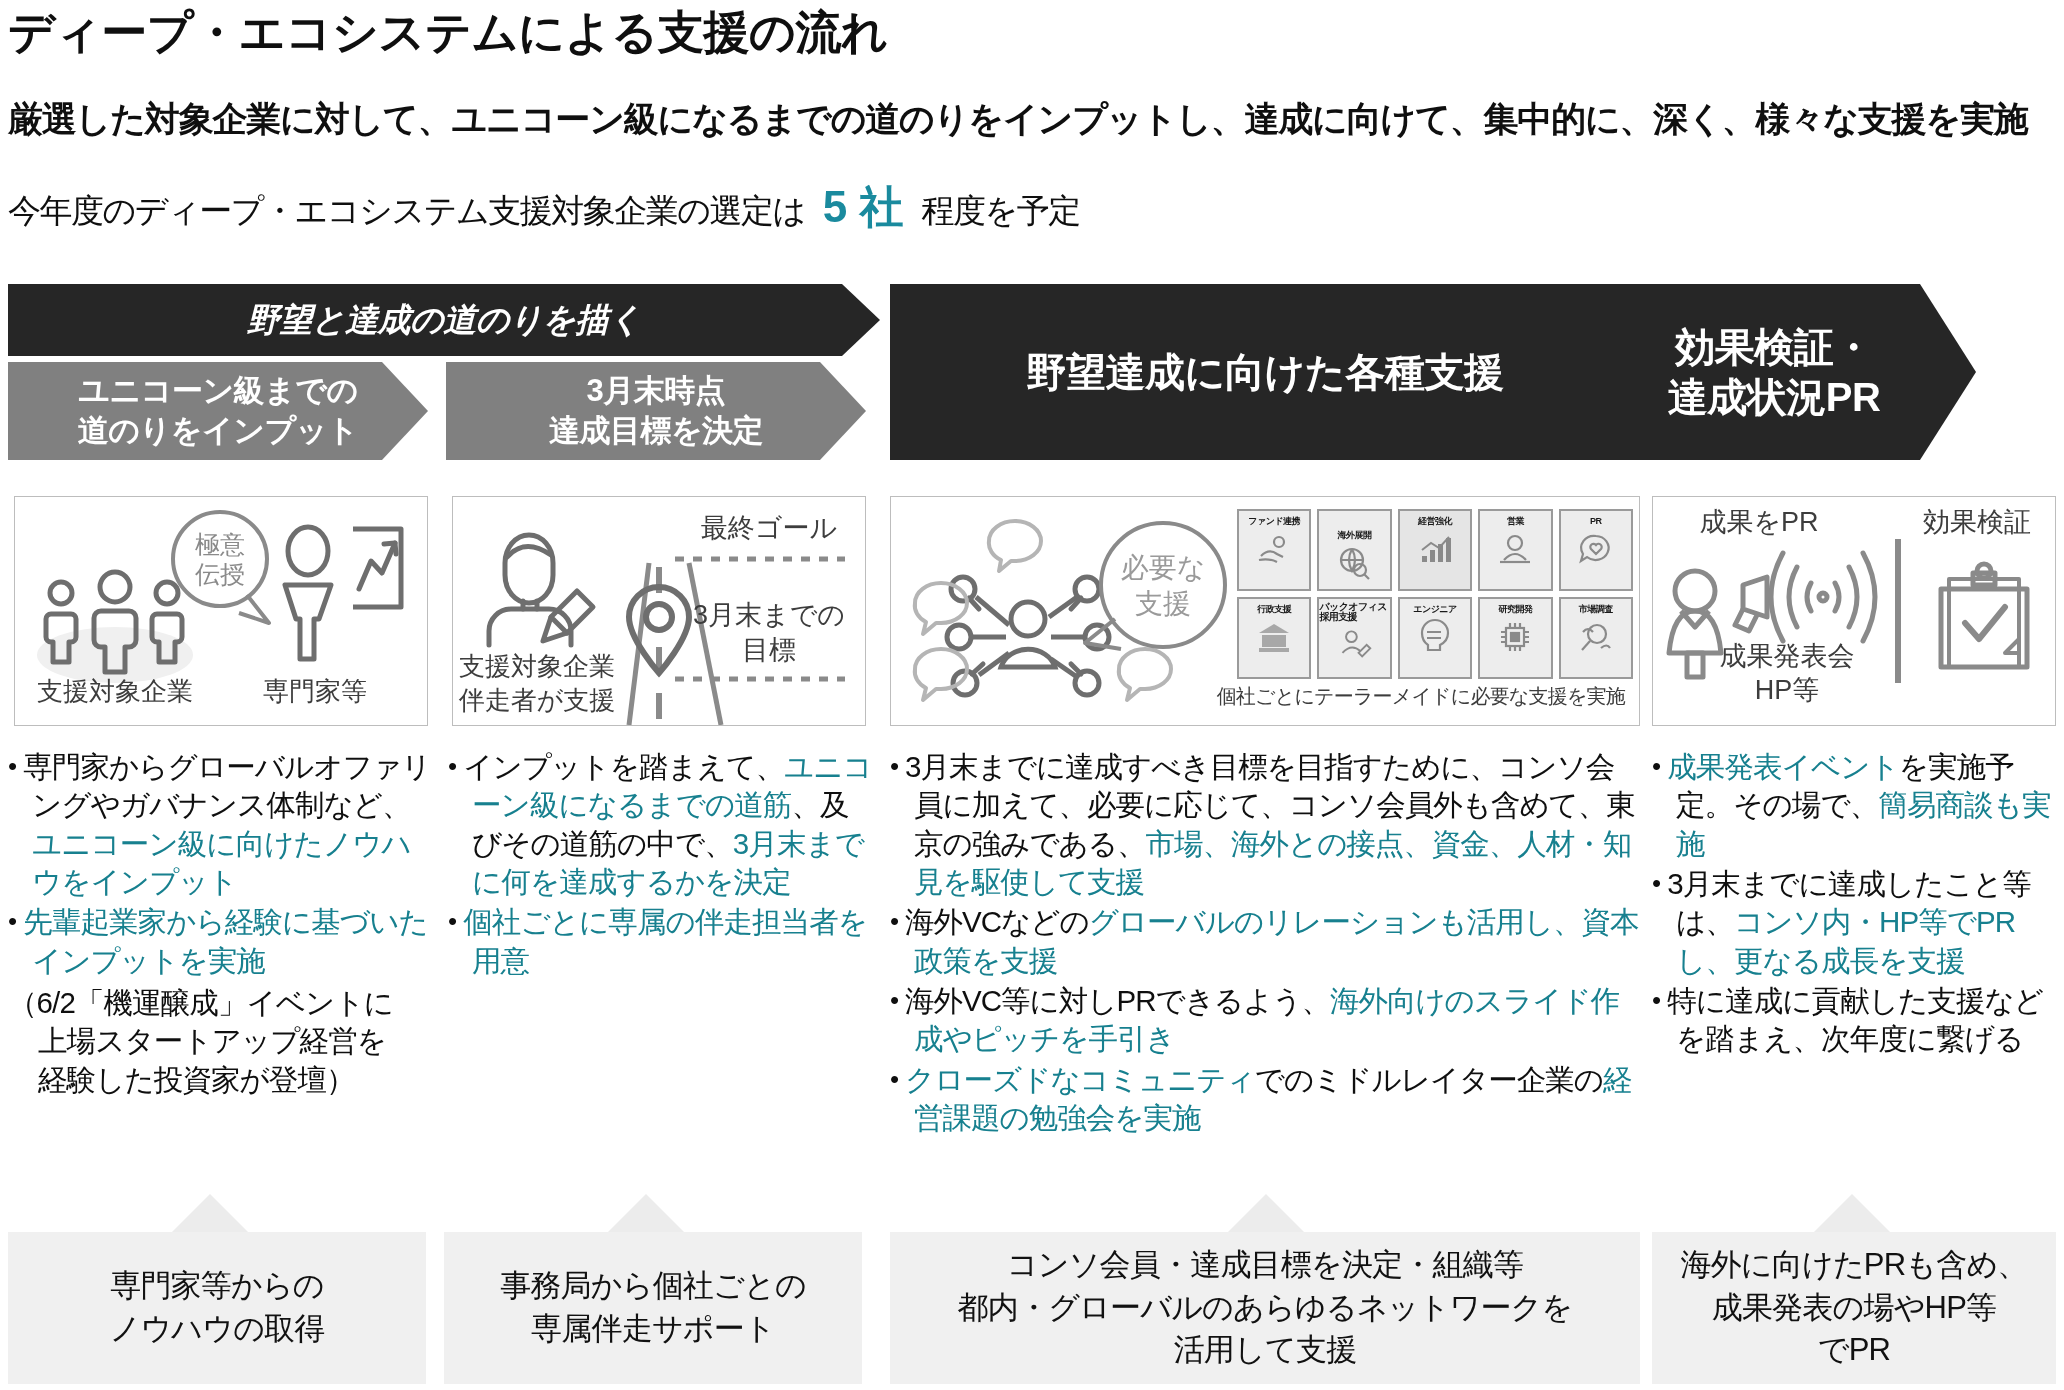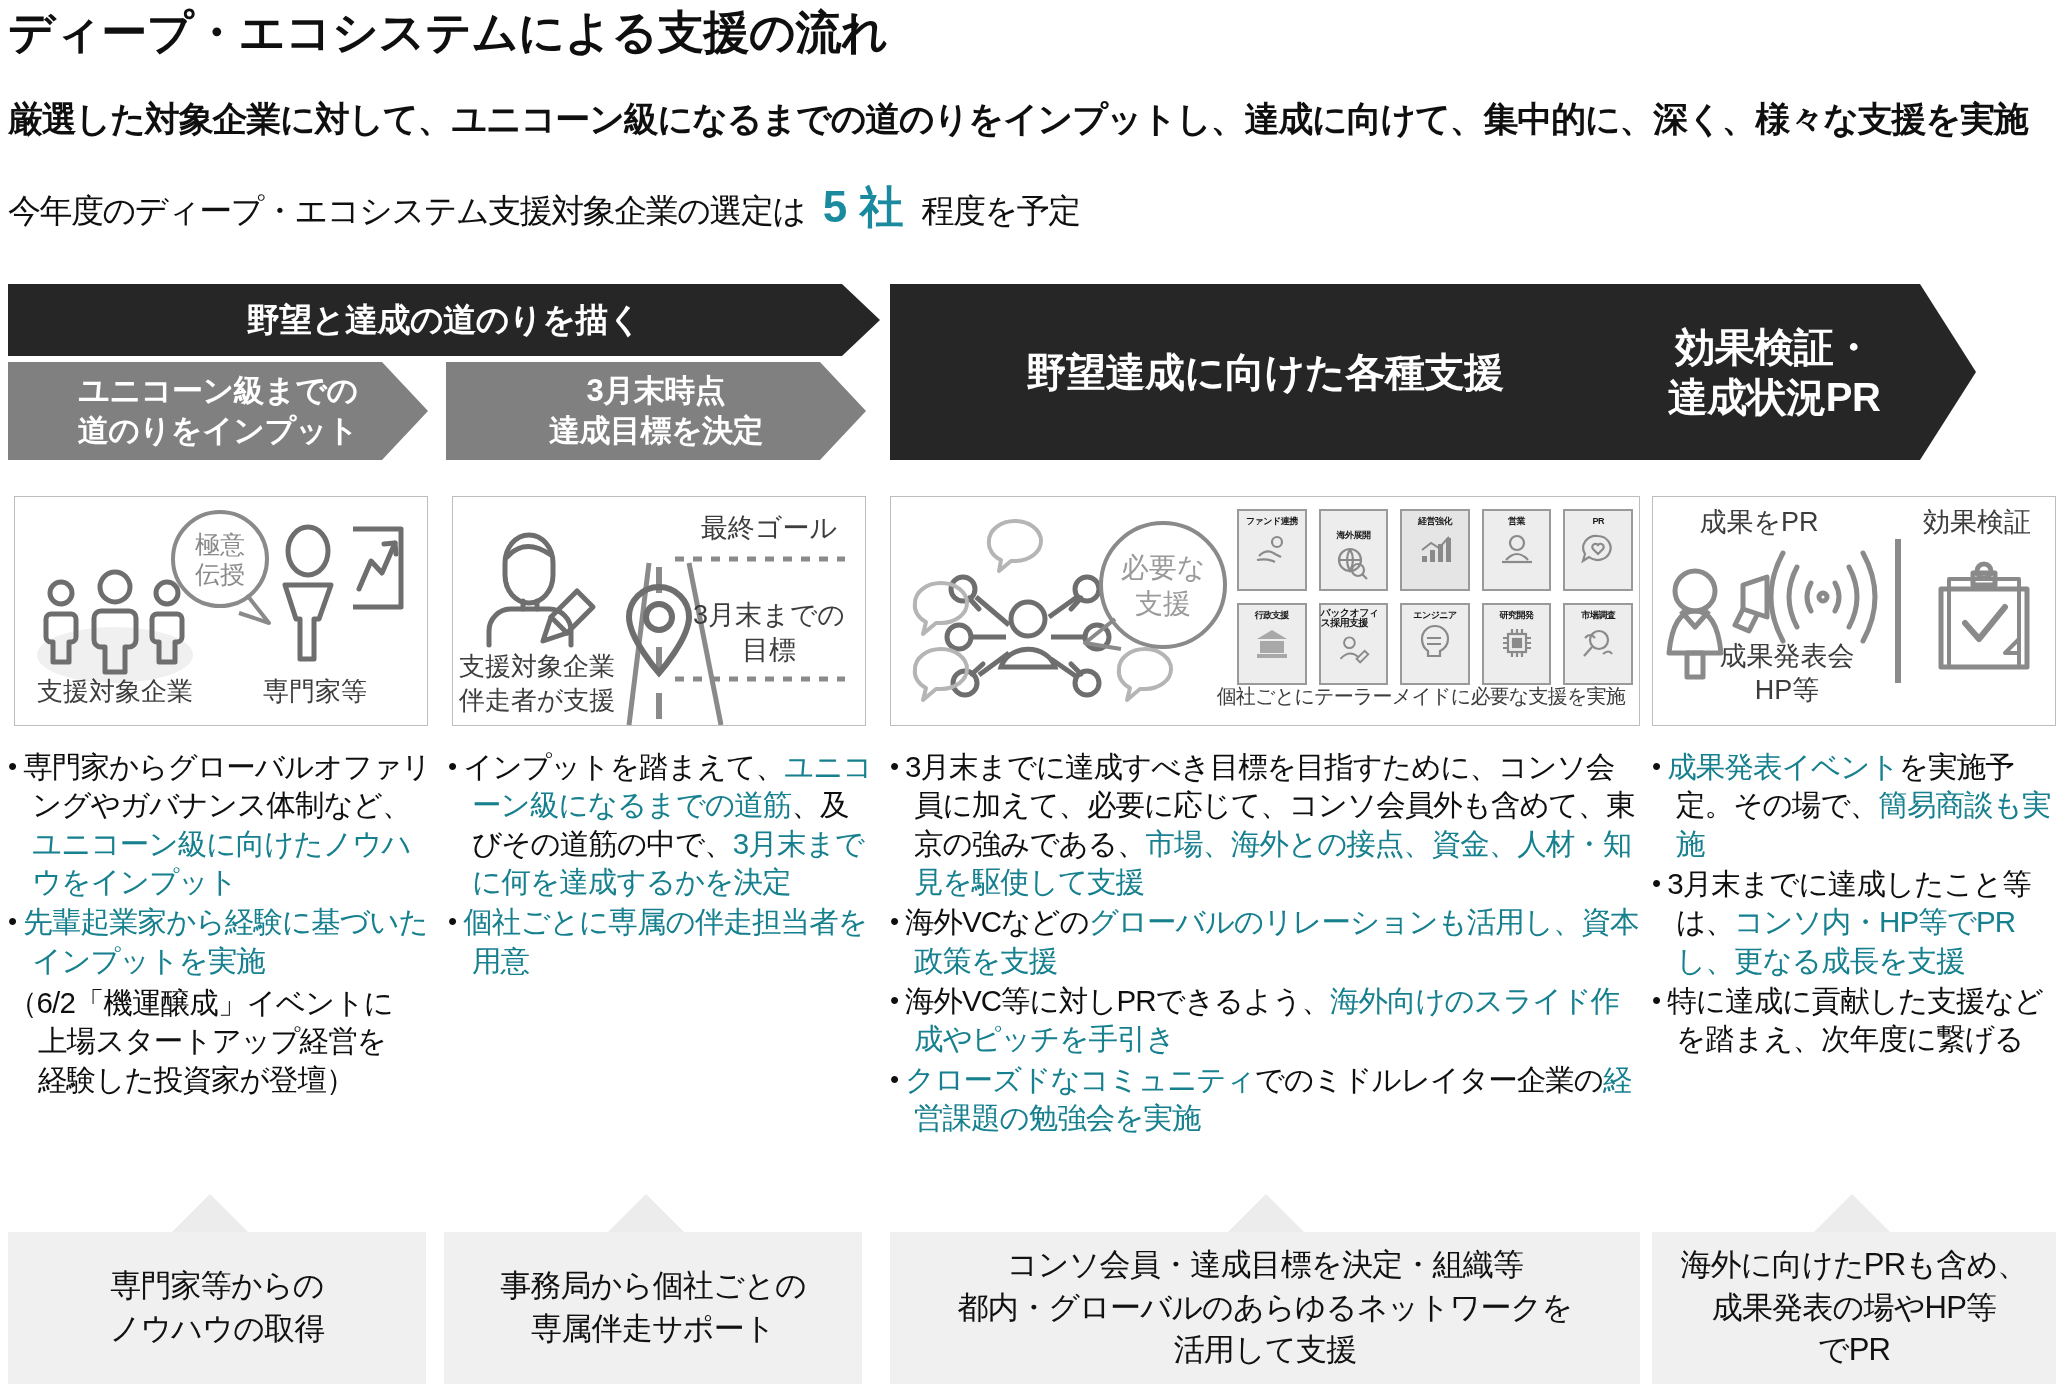--- a/index.html
+++ b/index.html
@@ -34,21 +34,21 @@
     margin:0 18px; letter-spacing:0;
   }
 
   
   .banner-row { position:absolute; left:0; top:284px; width:2064px; height:72px; }
   .banner {
     position:absolute; top:0; height:72px;
     background:#262626; color:#ffffff;
     display:flex; align-items:center; justify-content:center;
     font-size:33px; font-weight:700; letter-spacing:-0.5px;
-    text-align:center; line-height:1.15;
+    text-align:center; line-height:1.15;font-style:italic;
   }
   .banner.chev { clip-path: polygon(0 0, calc(100% - 38px) 0, 100% 50%, calc(100% - 38px) 100%, 0 100%); }
 
   
   .subbanner-row { position:absolute; left:0; top:362px; width:2064px; height:98px; }
   .subbanner {
     position:absolute; top:0; height:98px;
     background:#808080; color:#ffffff;
     display:flex; align-items:center; justify-content:center;
     font-size:31px; font-weight:700; letter-spacing:-0.5px;
@@ -247,21 +247,21 @@
 
     <g fill="none" stroke="#8a8a8a" stroke-width="4">
       <circle cx="272" cy="88" r="62"></circle>
       <path d="M224 122 l-30 24 l36 6" stroke-linejoin="round"></path>
     </g>
     <text x="272" y="80" text-anchor="middle" font-size="28" fill="#9a9a9a" font-family="'Liberation Sans',sans-serif">必要な</text>
     <text x="272" y="116" text-anchor="middle" font-size="28" fill="#9a9a9a" font-family="'Liberation Sans',sans-serif">支援</text>
   </svg>
 
   <div style="position:absolute; left:346px; top:12px; width:396px; display:grid;
-              grid-template-columns:repeat(5,1fr); grid-template-rows:repeat(2,82px); gap:12px;">
+              grid-template-columns:repeat(5,1fr); grid-template-rows:repeat(2,82px); gap:6px;">
     <div class="tile" style="background:#ededed;border:2px solid #9a9a9a;display:flex;flex-direction:column;align-items:center;justify-content:flex-start;padding-top:6px;">
       <span style="font-size:9px;font-weight:700;color:#1a1a1a;letter-spacing:-0.5px;line-height:1;text-align:center;">ファンド連携</span>
       <svg width="38" height="38" viewBox="0 0 38 38" style="margin-top:4px">
         <g fill="none" stroke="#8a8a8a" stroke-width="2.2">
             <circle cx="24" cy="12" r="5"></circle>
             <path d="M6 26 q8 -8 16 -2 l6 3"></path>
             <path d="M4 30 q10 -2 18 2"></path>
           </g>
       </svg>
     </div>

